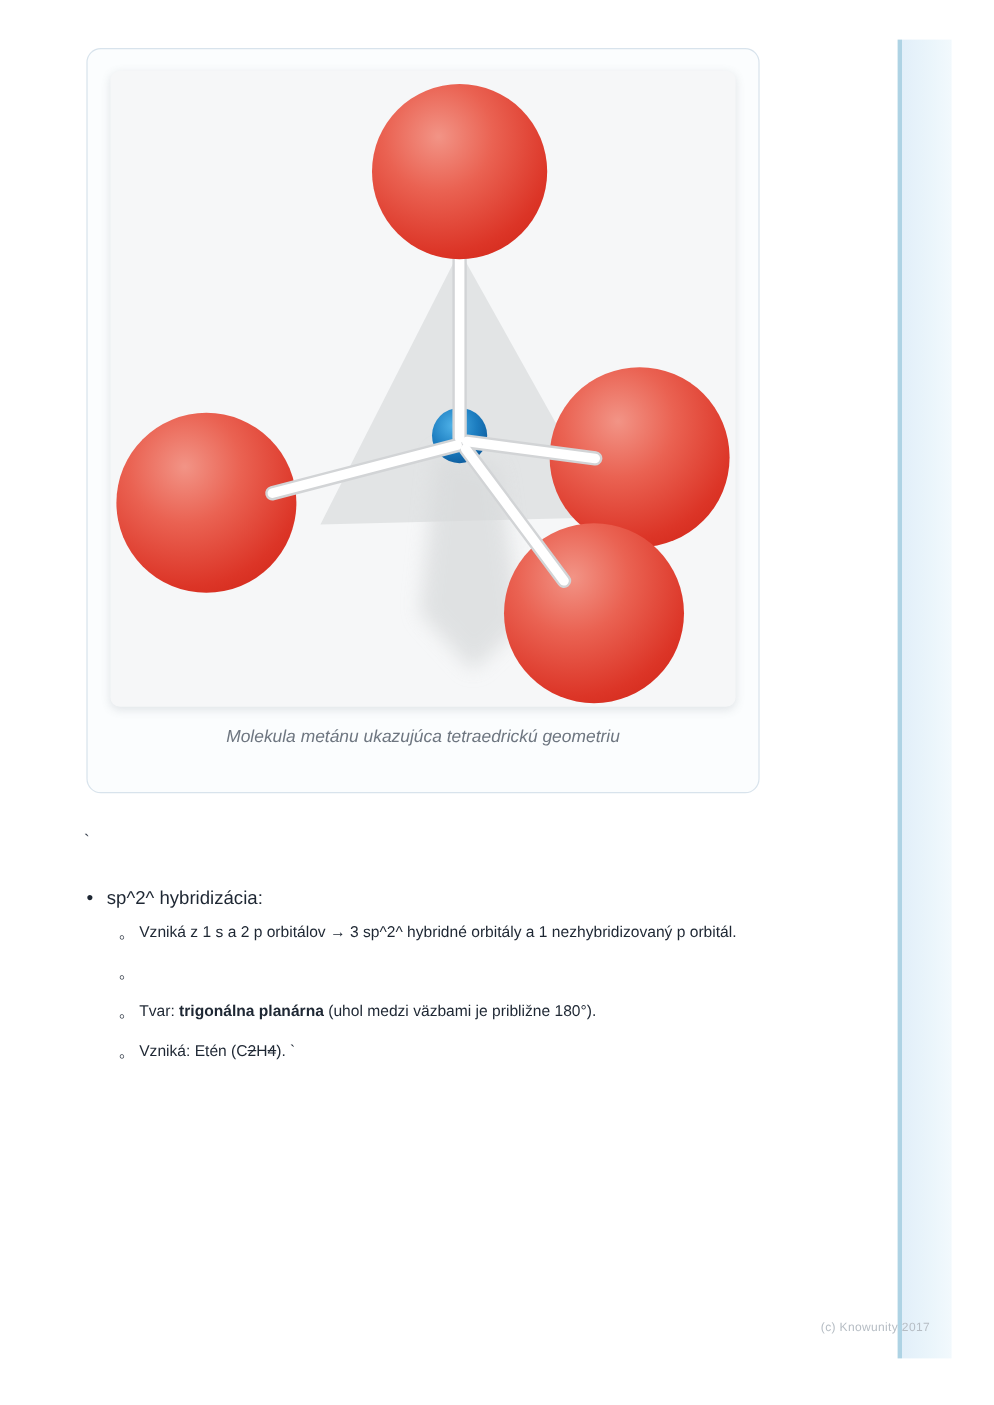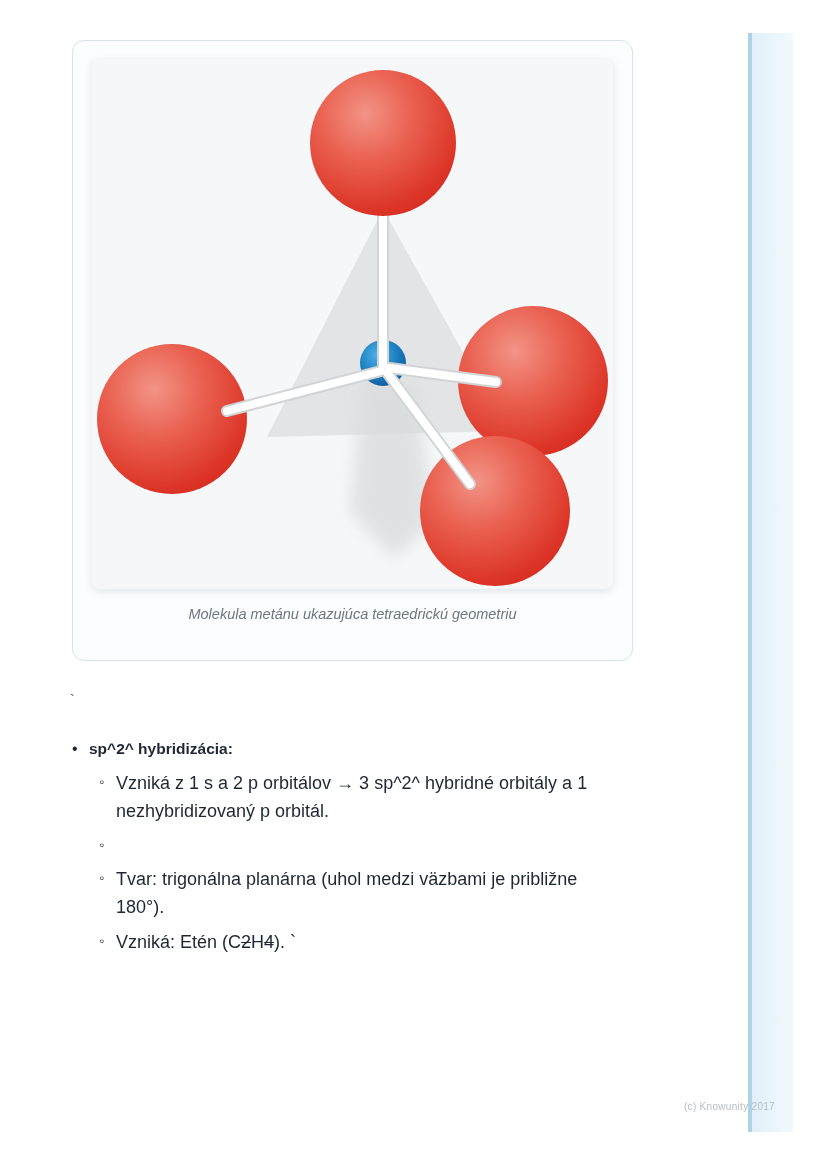--- a/index.html
+++ b/index.html
@@ -65,32 +65,32 @@
   }
   .li { display: flex; align-items: flex-start; }
   .marker {
     flex: 0 0 auto;
     width: 17px;
     color: #1e2733;
     line-height: 24px;
   }
   .li.main .marker { font-size: 16px; }
   .li.main .txt {
-    font-weight: bold;
+    font-weight: normal;
     line-height: 24px;
   }
   .sublist { margin-top: 8px; margin-left: 27px; }
   .li.sub { margin-bottom: 7px; }
   .li.sub .marker { font-size: 15px; line-height: 26px; color: #2a3340; }
   .li.sub .txt {
-    line-height: 28px;
+    line-height: 16px;
     max-width: 505px;
-    font-size: 18px;
+    font-size: 13px;
   }
-  .bold { font-weight: normal; }
+  .bold { font-weight: bold; }
   .strike { text-decoration: line-through; }
 
   .footer-note {
     position: absolute;
     top: 1101px; right: 53px;
     font-size: 10px;
     letter-spacing: 0.3px;
     color: #b6bdc4;
     z-index: 2;
   }

